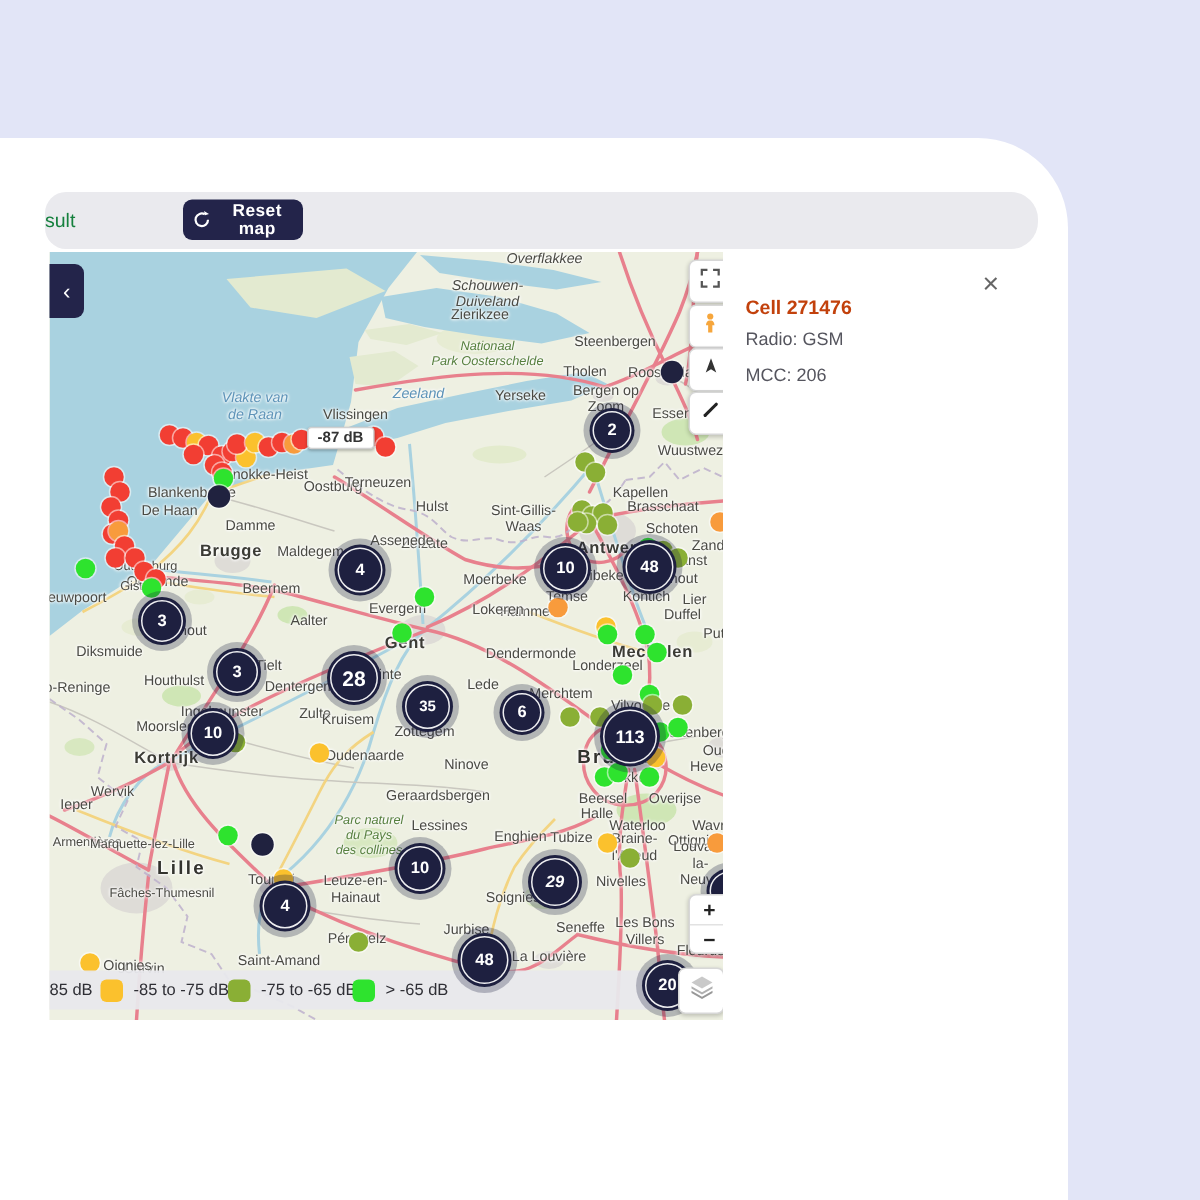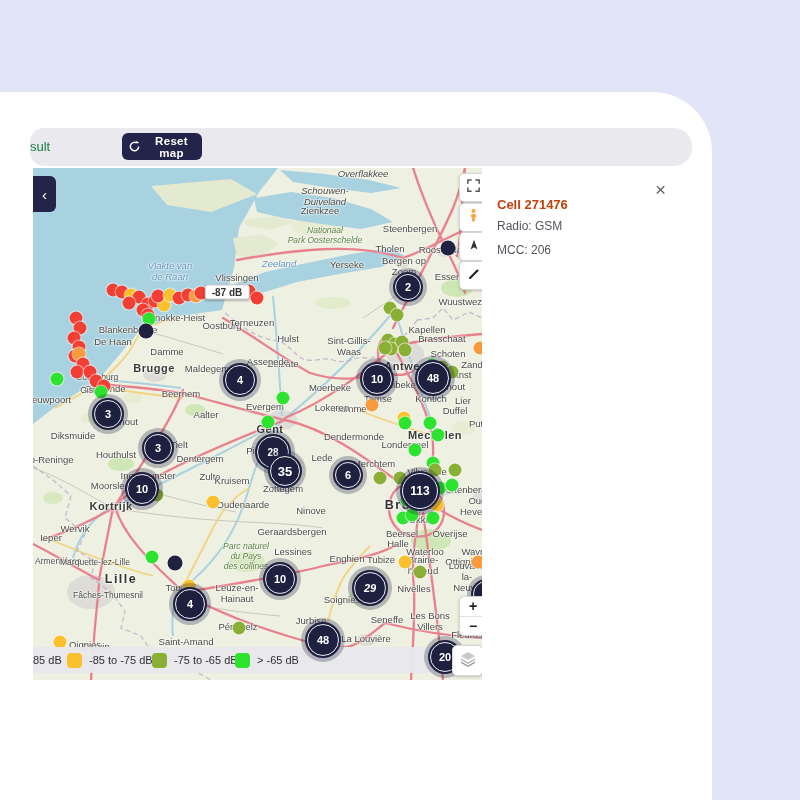--- a/index.html
+++ b/index.html
@@ -432,22 +432,22 @@
         <div class="dot" style="left: 445px; top: 394px; background: rgb(248, 155, 60);"></div>
         <div class="dot navy" style="left: 415px; top: 80px; background: rgb(32, 34, 63);"></div>
       </div>
     <div id="clusters-layer">
         <div class="cluster" style="left: 375px; top: 119px; width: 30px; height: 30px; font-size: 11px;">2</div>
         <div class="cluster" style="left: 207px; top: 212px; width: 34px; height: 34px; font-size: 11px;">4</div>
         <div class="cluster" style="left: 344px; top: 211px; width: 34px; height: 34px; font-size: 11px;">10</div>
         <div class="cluster" style="left: 400px; top: 210px; width: 36px; height: 36px; font-size: 11px;">48</div>
         <div class="cluster" style="left: 75px; top: 246px; width: 32px; height: 32px; font-size: 11px;">3</div>
         <div class="cluster" style="left: 125px; top: 280px; width: 32px; height: 32px; font-size: 11px;">3</div>
-        <div class="cluster" style="left: 203px; top: 284px; width: 36px; height: 36px; font-size: 10px; margin-left: 37px;">28</div>
-        <div class="cluster" style="left: 252px; top: 303px; width: 34px; height: 34px; font-size: 13px;">35</div>
+        <div class="cluster" style="left: 203px; top: 284px; width: 36px; height: 36px; font-size: 14px;">28</div>
+        <div class="cluster" style="left: 252px; top: 303px; width: 34px; height: 34px; font-size: 10px;">35</div>
         <div class="cluster" style="left: 315px; top: 307px; width: 30px; height: 30px; font-size: 11px;">6</div>
         <div class="cluster" style="left: 109px; top: 321px; width: 34px; height: 34px; font-size: 11px;">10</div>
         <div class="cluster" style="left: 387px; top: 323px; width: 40px; height: 40px; font-size: 12px;">113</div>
         <div class="cluster" style="left: 247px; top: 411px; width: 34px; height: 34px; font-size: 11px;">10</div>
         <div class="cluster" style="left: 337px; top: 420px; width: 36px; height: 36px; font-size: 11px; font-style: italic;">29</div>
         <div class="cluster" style="left: 157px; top: 436px; width: 34px; height: 34px; font-size: 11px;">4</div>
         <div class="cluster" style="left: 290px; top: 472px; width: 36px; height: 36px; font-size: 11px;">48</div>
         <div class="cluster" style="left: 412px; top: 489px; width: 34px; height: 34px; font-size: 11px;">20</div>
         <div class="cluster" style="left: 453px; top: 426px; width: 30px; height: 30px; font-size: 11px;"></div>
       </div>

